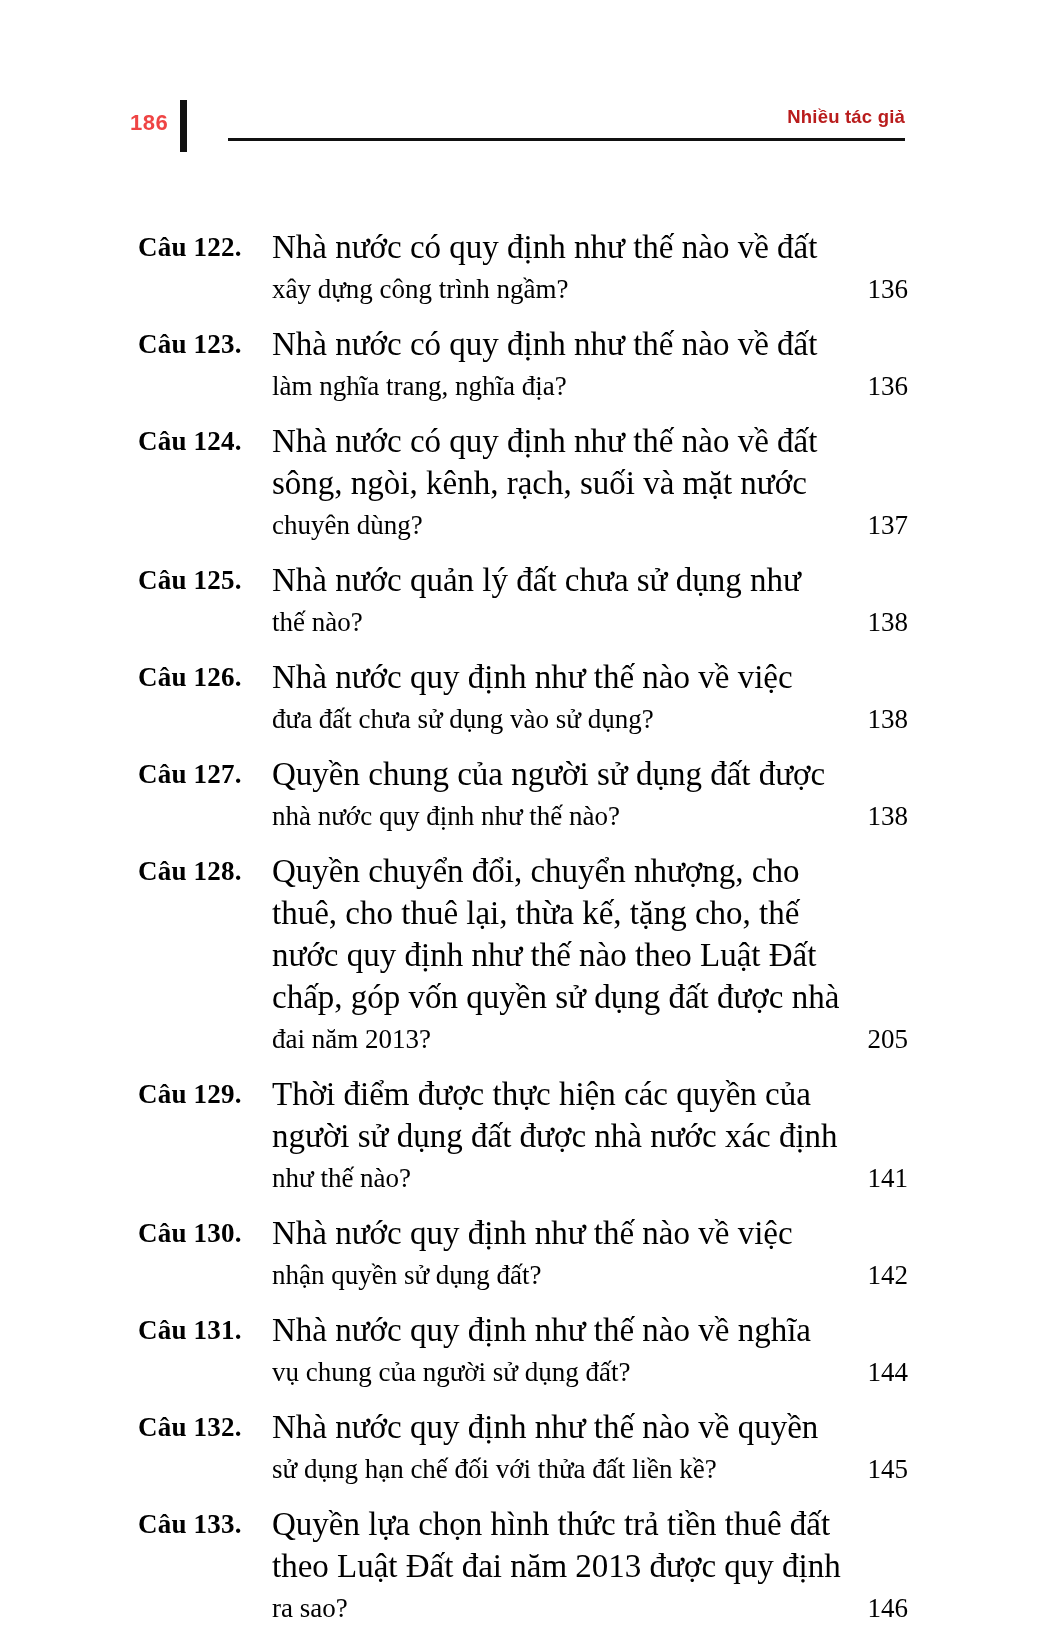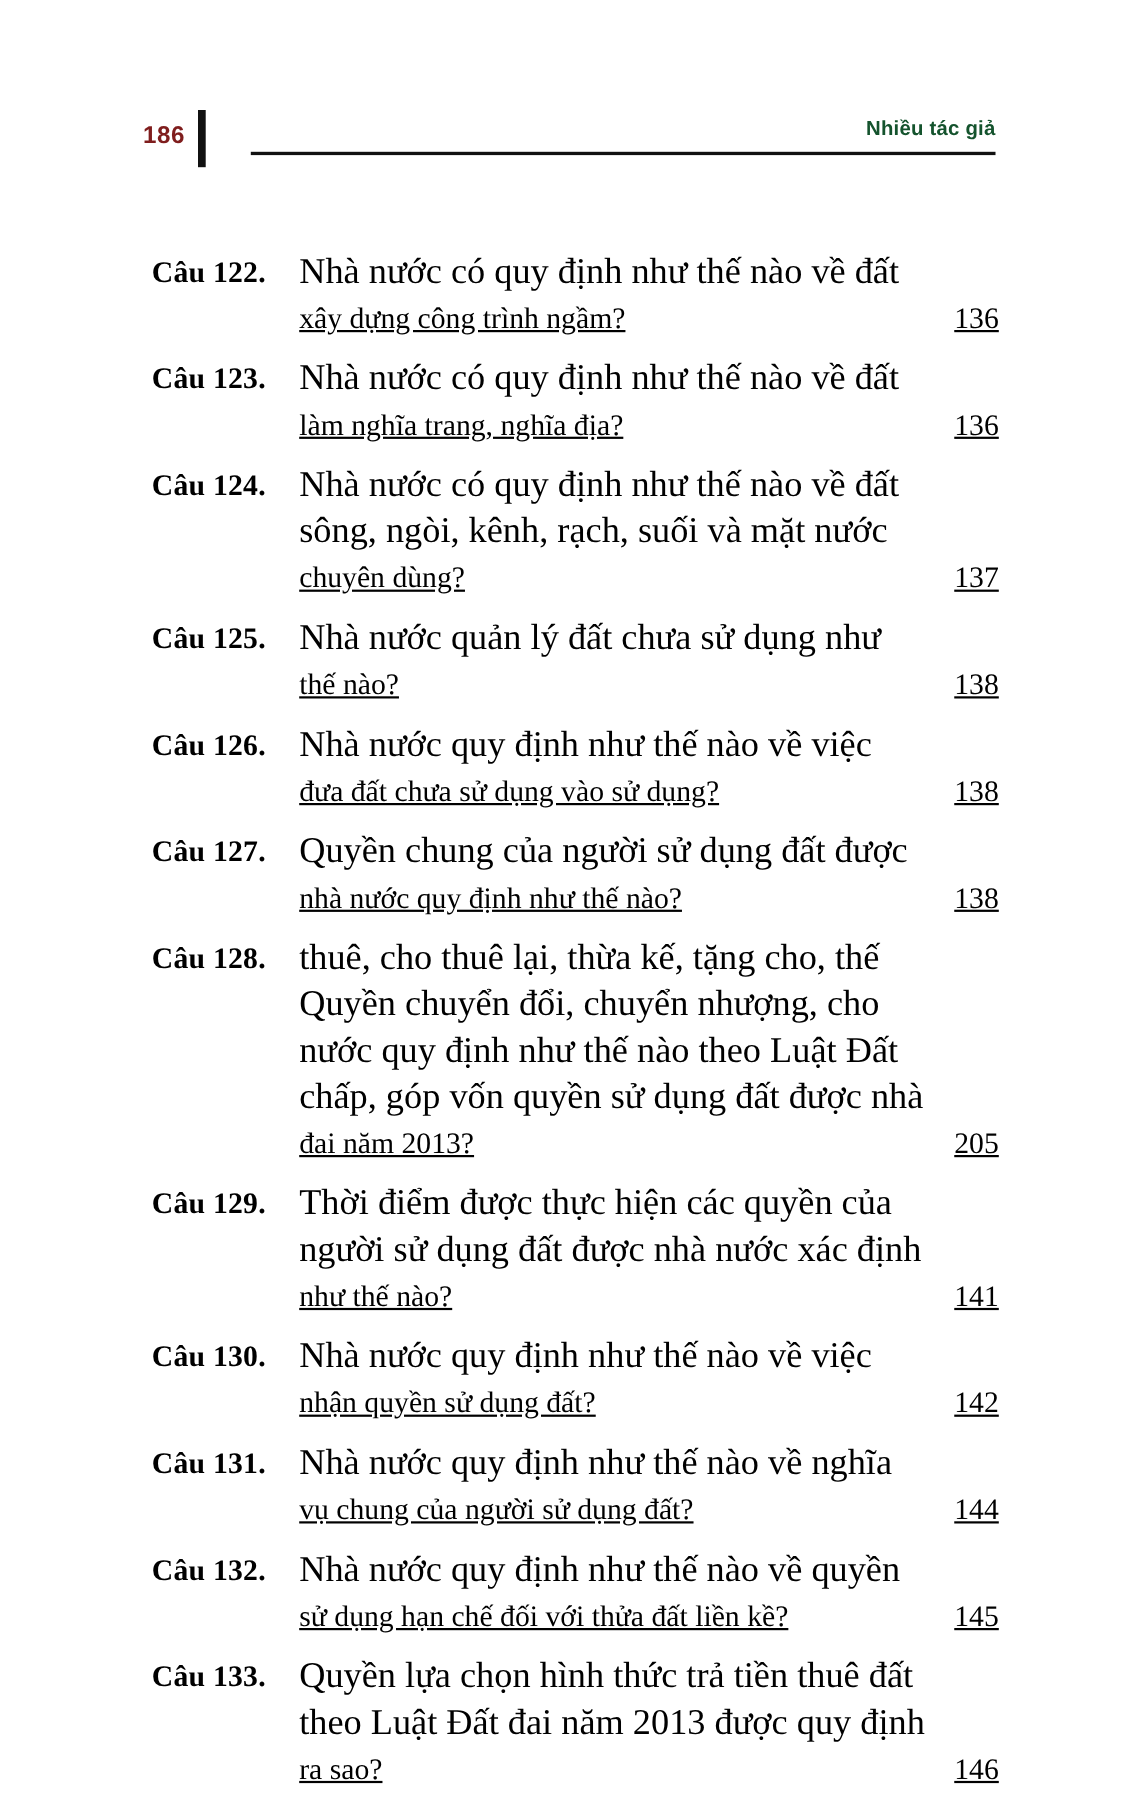--- a/index.html
+++ b/index.html
@@ -32,21 +32,21 @@
     height: 60px;
   }
   .header-pageno {
     position: absolute;
     left: 0;
     top: 10px;
     font-family: "Liberation Sans", sans-serif;
     font-size: 22px;
     font-weight: 700;
     letter-spacing: 0.5px;
-    color: #7f1d1d;
+    color: #ef4444;
   }
   .header-bar {
     position: absolute;
     left: 50px;
     top: 0px;
     width: 7px;
     height: 52px;
     background: #111;
   }
   .header-rule {
@@ -57,21 +57,21 @@
     height: 3px;
     background: #111;
   }
   .header-author {
     position: absolute;
     right: 0;
     top: 6px;
     font-family: "Liberation Sans", sans-serif;
     font-size: 18.5px;
     font-weight: 700;
-    color: #14532d;
+    color: #b91c1c;
     letter-spacing: 0.2px;
   }
 
   
   .toc {
     position: absolute;
     top: 190px;
     left: 138px;
     right: 132px;
     margin-top: 36px;
@@ -96,21 +96,20 @@
     flex: 1 1 auto;
     position: relative;
     padding-left: 12px;
   }
   .toc-lastline {
     display: flex;
     align-items: center;
     justify-content: space-between;
     font-size: 27px;
     line-height: 42px;
-    text-decoration: underline;
   }
   .toc-lastline .lt {
     white-space: pre;
   }
   .toc-lastline .pg {
     white-space: nowrap;
   }
   .toc-firstlines {
     font-size: 33px;
     line-height: 42px;
@@ -202,22 +201,22 @@
           <div class="toc-lastline">
             <span class="lt">nhà nước quy định như thế nào?</span>
             <span class="pg">138</span>
           </div>
         </div>
       </div>
       <div class="toc-row">
         <div class="toc-label">Câu 128.</div>
         <div class="toc-body">
           <div class="toc-firstlines">
+            <div>Quyền chuyển đổi, chuyển nhượng, cho</div>
             <div>thuê, cho thuê lại, thừa kế, tặng cho, thế</div>
-            <div>Quyền chuyển đổi, chuyển nhượng, cho</div>
             <div>nước quy định như thế nào theo Luật Đất</div>
             <div>chấp, góp vốn quyền sử dụng đất được nhà</div>
           </div>
           <div class="toc-lastline">
             <span class="lt">đai năm 2013?</span>
             <span class="pg">205</span>
           </div>
         </div>
       </div>
       <div class="toc-row">

